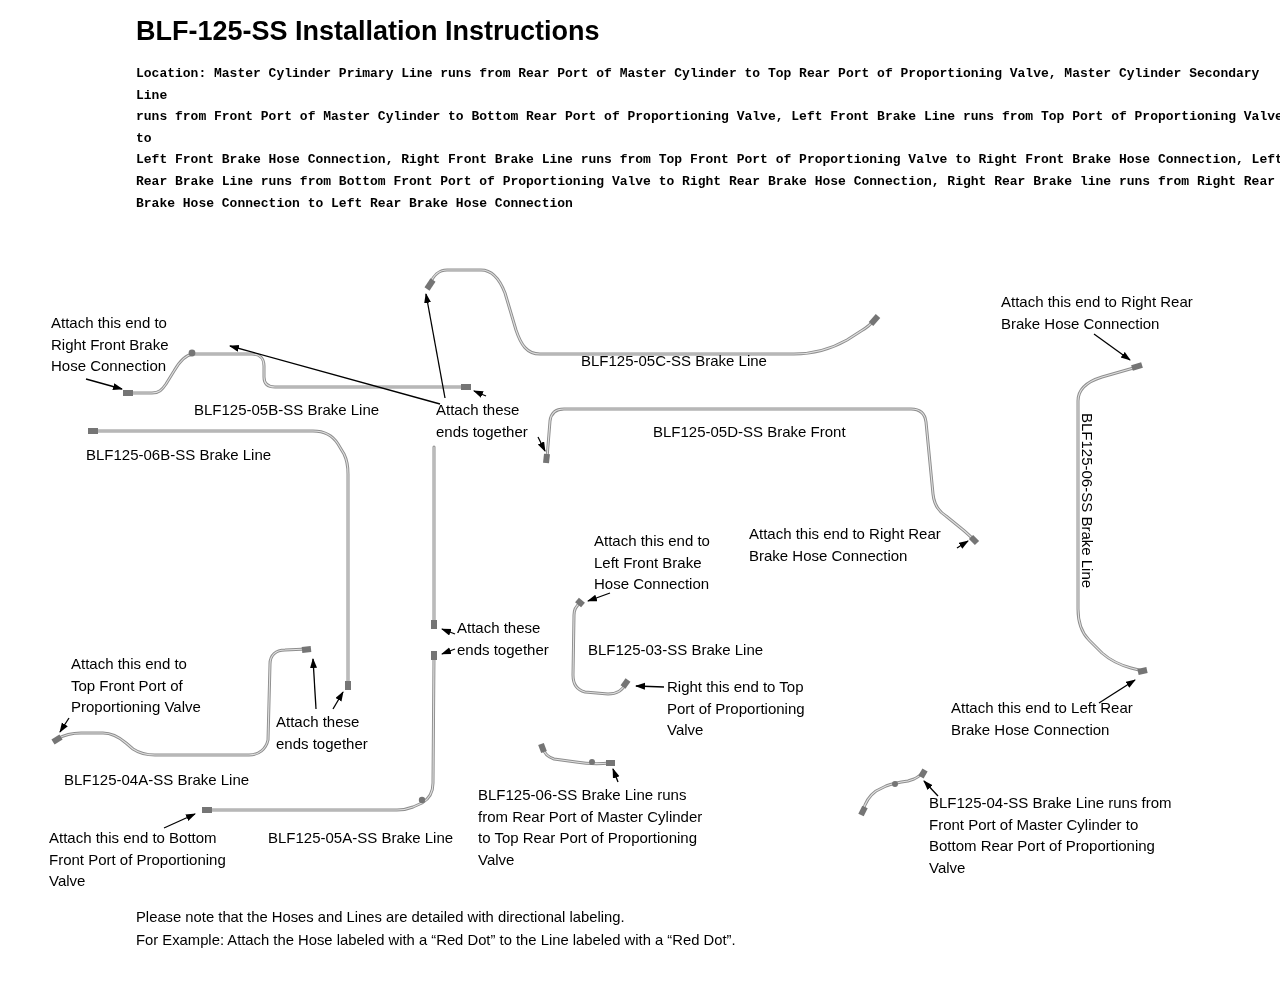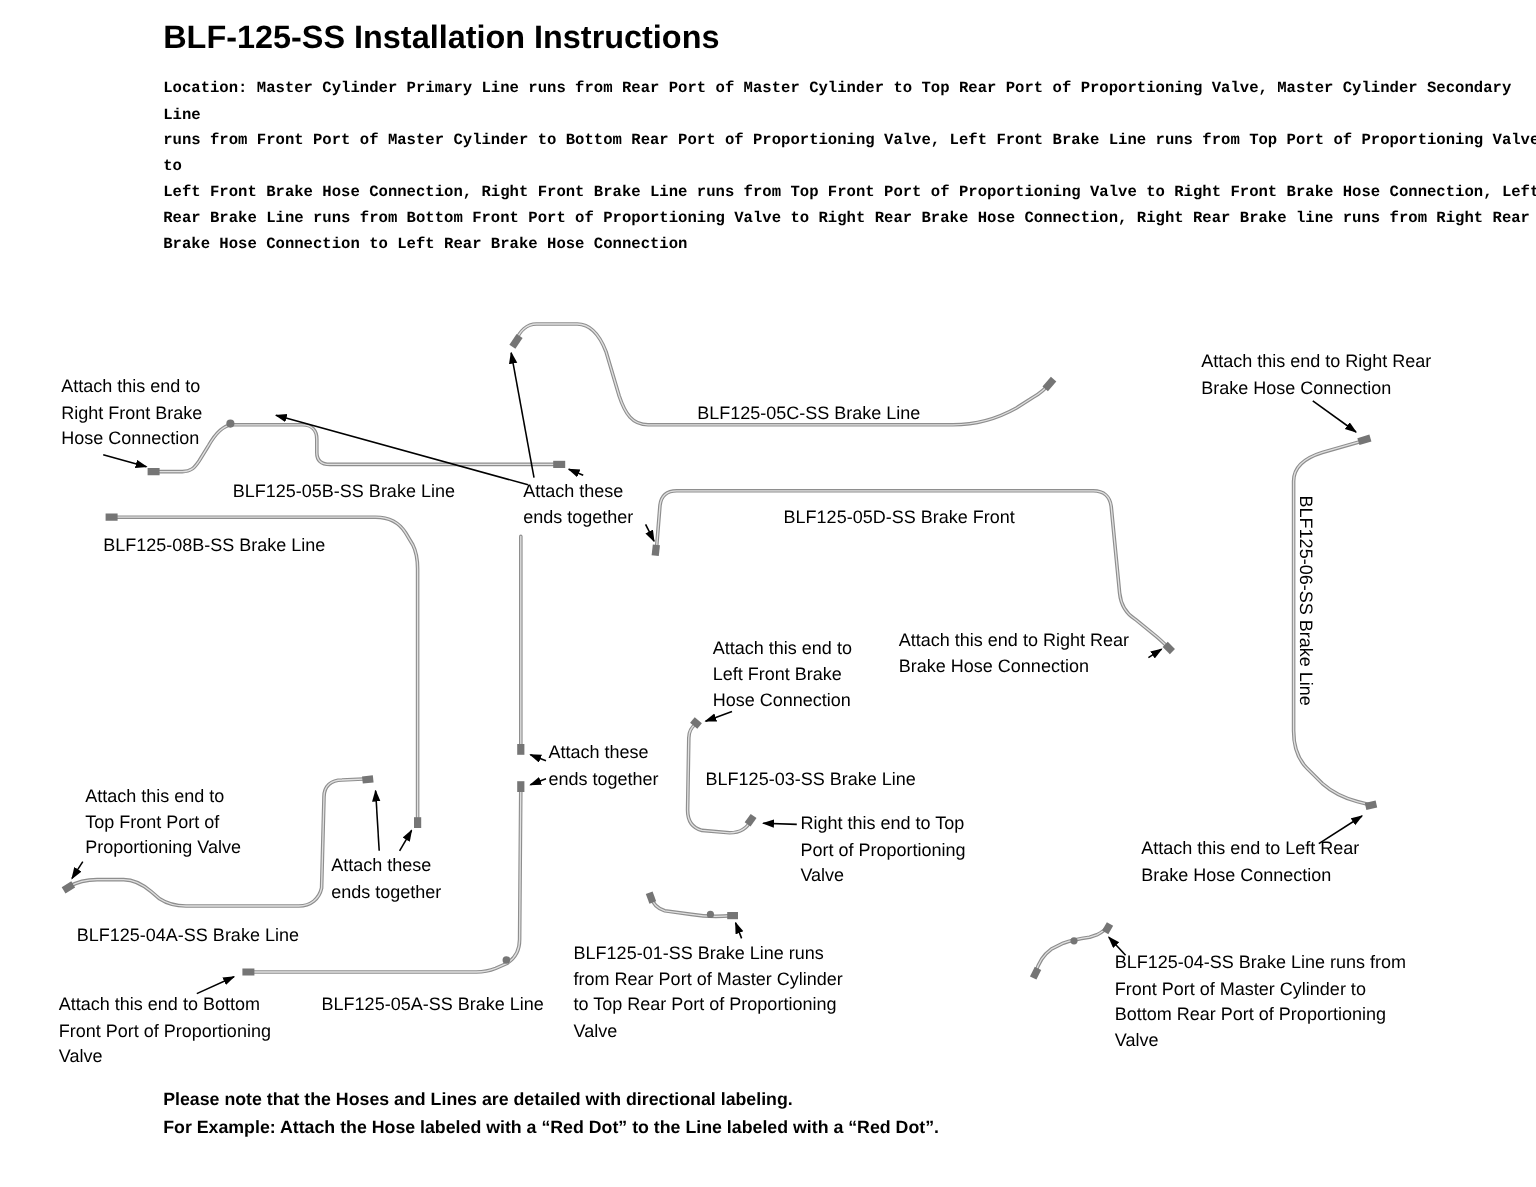--- a/index.html
+++ b/index.html
@@ -5,21 +5,21 @@
   * { margin:0; padding:0; box-sizing:border-box; }
   html,body { background:#ffffff; }
   #page {
     position:relative; width:1280px; height:989px; background:#ffffff;
     font-family:"Liberation Sans", sans-serif; color:#000; overflow:hidden;margin-left:16px;
   }
   .abs { position:absolute; white-space:pre-line; }
   #title { font-size:27px; font-weight:bold; }
   #para  { font-size:13px; font-weight:bold; line-height:21.6px; width:1160px;font-family:Liberation Mono, monospace; }
   #note  { font-size:14.5px; font-weight:bold; }
-  #footer{ font-size:14.8px; font-weight:bold; line-height:23px; }
+  #footer{ font-size:14.8px; font-weight:normal; line-height:23px; }
   .dlabel{ font-size:15px; line-height:21.6px; color:#000; }
   #vlabel{ transform:rotate(90deg); transform-origin:0 0; width:200px; white-space:nowrap; }
   svg#diagram-svg { position:absolute; left:0; top:0; }
   .tube    { fill:none; stroke:#8e8e8e; stroke-width:3;   stroke-linecap:round; stroke-linejoin:round; }
   .tube-hl { fill:none; stroke:#e0e0e0; stroke-width:1.1; stroke-linecap:round; stroke-linejoin:round; pointer-events:none; }
   .fitting { stroke:#757575; stroke-width:6; stroke-linecap:butt; }
   .blob    { fill:#757575; }
   .arrow   { stroke:#000; stroke-width:1.3; }
 </style>
 </head>
@@ -117,24 +117,24 @@
       <line class="arrow" marker-end="url(#ah)" x1="148" y1="828" x2="179" y2="814"></line>
       <line class="arrow" marker-end="url(#ah)" x1="602" y1="782" x2="597" y2="769"></line>
       <line class="arrow" marker-end="url(#ah)" x1="922" y1="796" x2="908" y2="781"></line>
     </g>
   </svg>
 
   <div class="abs dlabel" style="left:35px;top:312px">Attach this end to
 Right Front Brake
 Hose Connection</div>
   <div class="abs dlabel" style="left:178px;top:399px">BLF125-05B-SS Brake Line</div>
-  <div class="abs dlabel" style="left:70px;top:444px">BLF125-08B-SS Brake Line</div>
+  <div class="abs dlabel" style="left:70px;top:444px">BLF125-06B-SS Brake Line</div>
   <div class="abs dlabel" style="left:420px;top:399px">Attach these
 ends together</div>
-  <div class="abs dlabel" style="left:565px;top:334px">BLF125-05C-SS Brake Line</div>
+  <div class="abs dlabel" style="left:565px;top:350px">BLF125-05C-SS Brake Line</div>
   <div class="abs dlabel" style="left:985px;top:291px">Attach this end to Right Rear
 Brake Hose Connection</div>
   <div class="abs dlabel" style="left:637px;top:421px">BLF125-05D-SS Brake Front</div>
   <div id="vlabel" class="abs dlabel" style="left:1082px;top:413px">BLF125-06-SS Brake Line</div>
   <div class="abs dlabel" style="left:578px;top:530px">Attach this end to
 Left Front Brake
 Hose Connection</div>
   <div class="abs dlabel" style="left:733px;top:523px">Attach this end to Right Rear
 Brake Hose Connection</div>
   <div class="abs dlabel" style="left:441px;top:617px">Attach these
@@ -144,21 +144,21 @@
 Top Front Port of
 Proportioning Valve</div>
   <div class="abs dlabel" style="left:260px;top:711px">Attach these
 ends together</div>
   <div class="abs dlabel" style="left:651px;top:676px">Right this end to Top
 Port of Proportioning
 Valve</div>
   <div class="abs dlabel" style="left:935px;top:697px">Attach this end to Left Rear
 Brake Hose Connection</div>
   <div class="abs dlabel" style="left:48px;top:769px">BLF125-04A-SS Brake Line</div>
-  <div class="abs dlabel" style="left:462px;top:784px">BLF125-01-SS Brake Line runs
+  <div class="abs dlabel" style="left:462px;top:784px">BLF125-06-SS Brake Line runs
 from Rear Port of Master Cylinder
 to Top Rear Port of Proportioning
 Valve</div>
   <div class="abs dlabel" style="left:33px;top:827px">Attach this end to Bottom
 Front Port of Proportioning
 Valve</div>
   <div class="abs dlabel" style="left:252px;top:827px">BLF125-05A-SS Brake Line</div>
   <div class="abs dlabel" style="left:913px;top:792px">BLF125-04-SS Brake Line runs from
 Front Port of Master Cylinder to
 Bottom Rear Port of Proportioning

